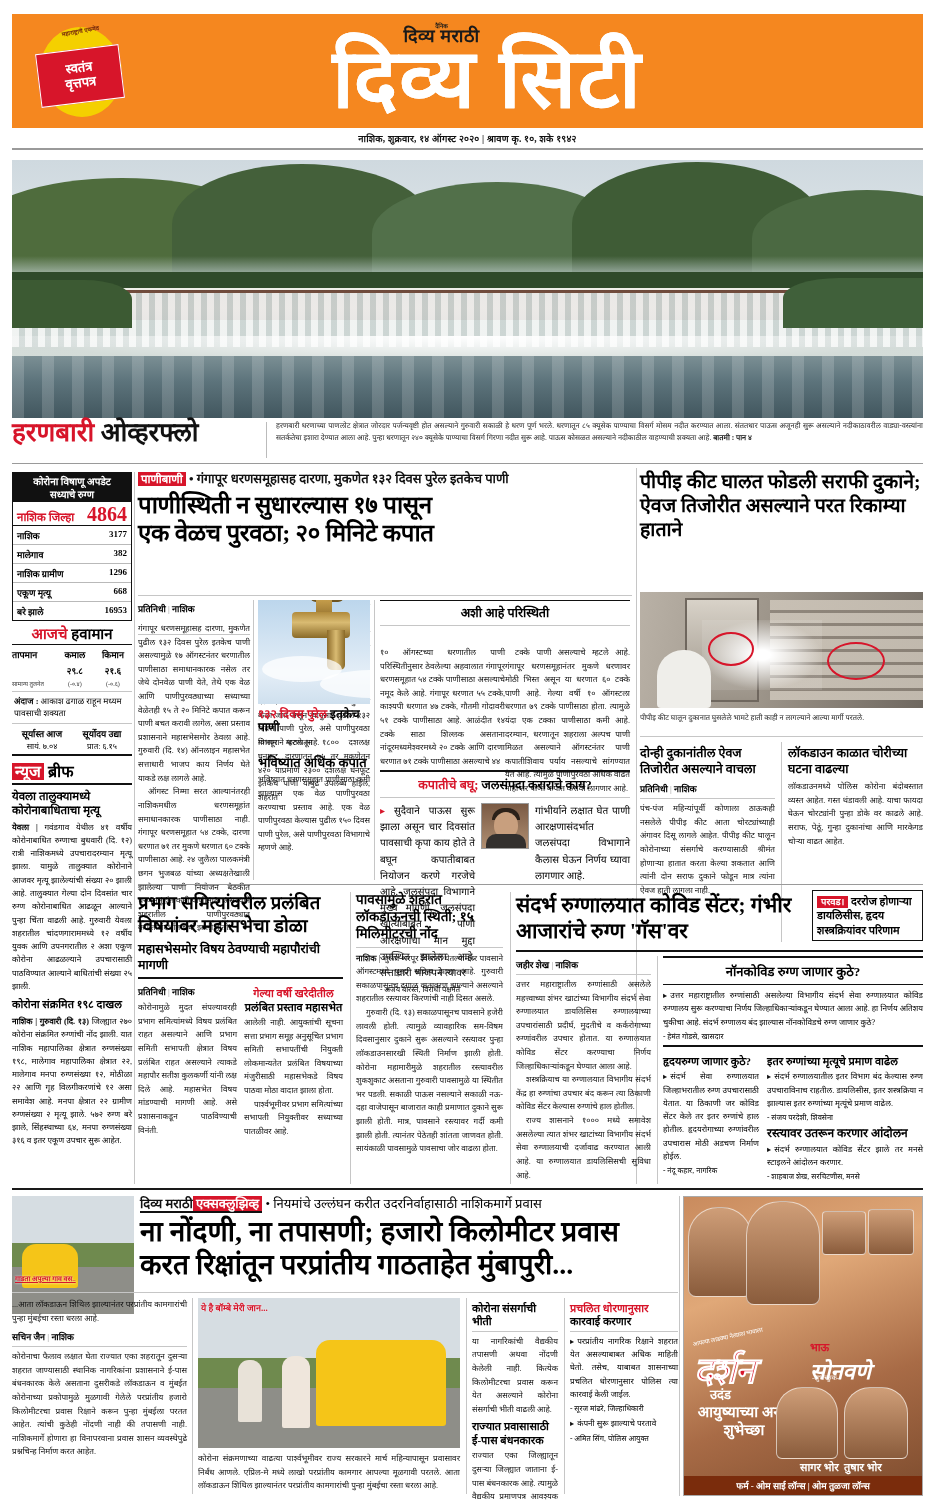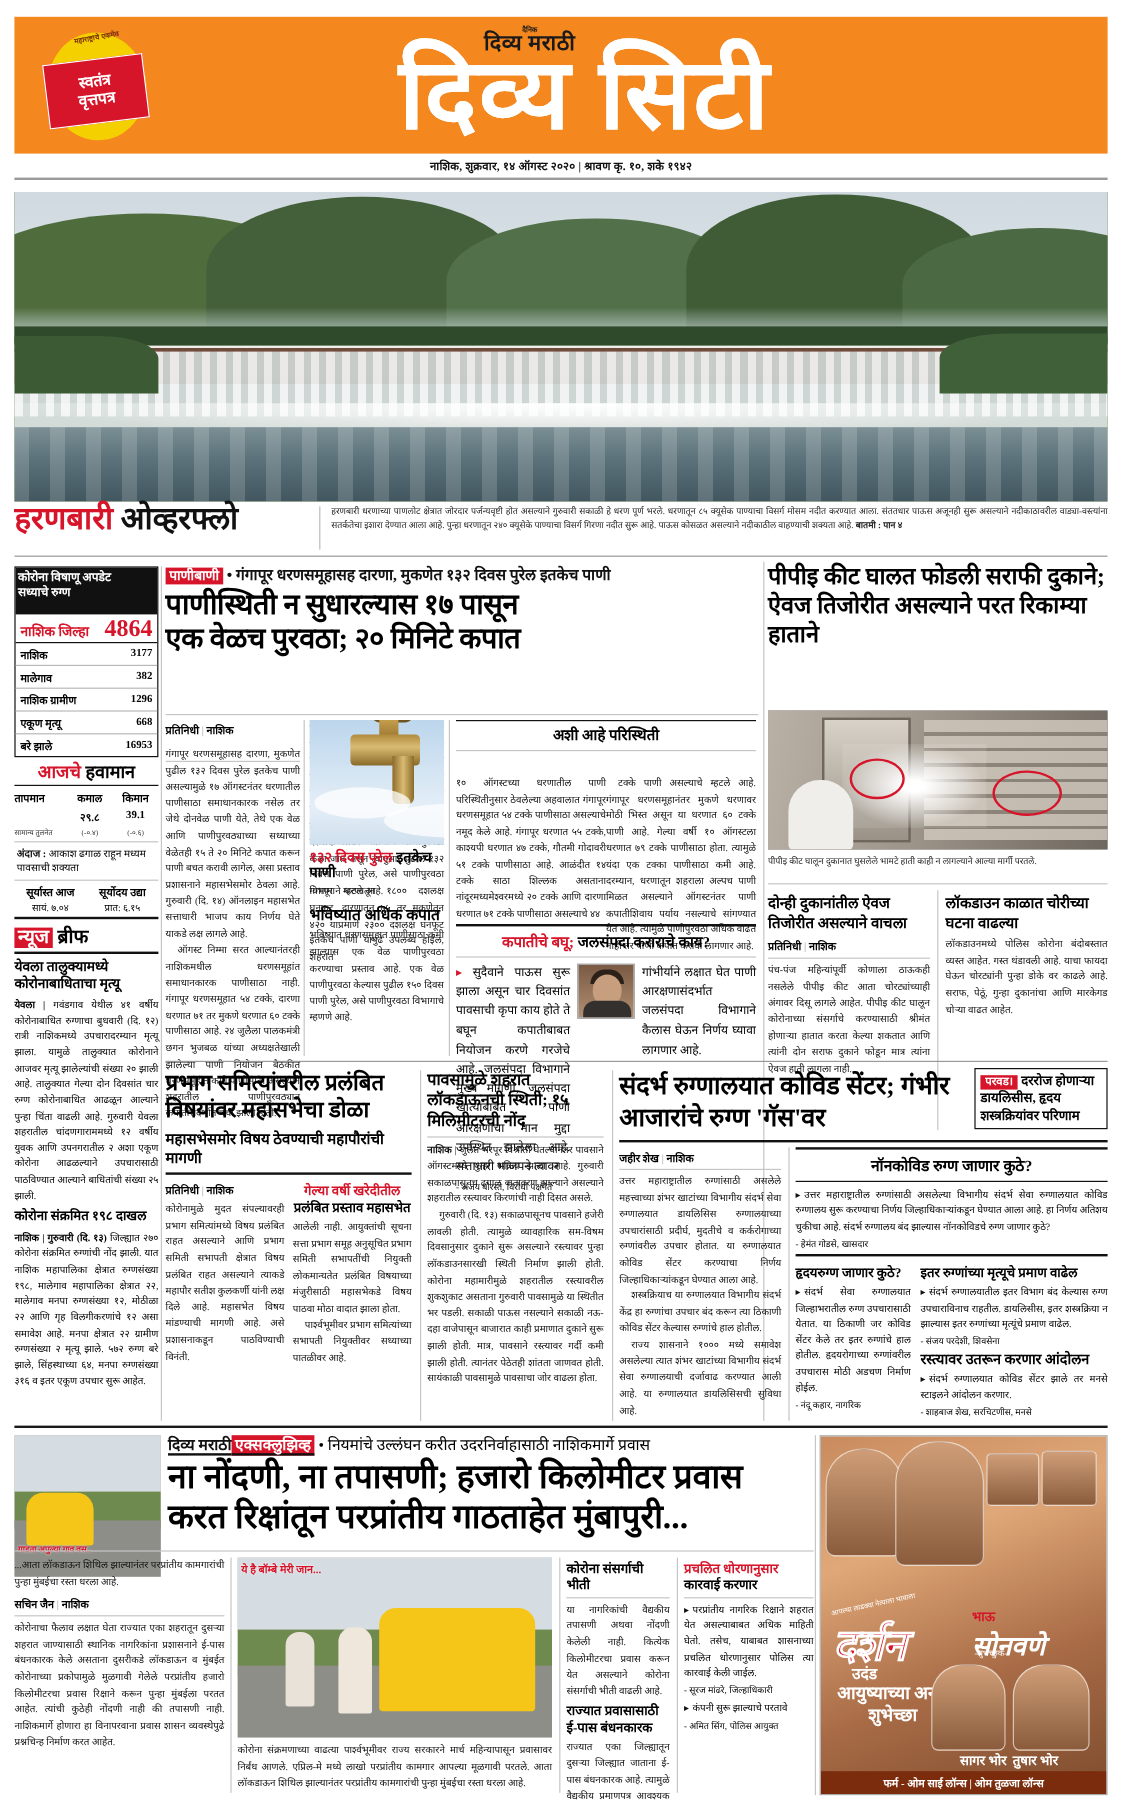--- a/index.html
+++ b/index.html
@@ -93,21 +93,21 @@
   .rule-cap { position:absolute; left:12px; top:463px; width:911px; height:1px; background:#9a9a9a; }
 
   
   .vline { position:absolute; width:1px; background:#c6c6c6; }
   .hline { position:absolute; height:1px; background:#c6c6c6; }
   .thick { background:#1a1a1a; height:2px; }
 
   
   .rail { position:absolute; left:12px; top:472px; width:120px; }
   .covid-box { border:1px solid #111; }
-  .covid-head { background:#111; color:#fff; text-align:left; font-weight:bold; font-size:10px; padding:3px 2px 11px; line-height:1.25; }
+  .covid-head { background:#111; color:#fff; text-align:center; font-weight:bold; font-size:10px; padding:3px 2px 1px; line-height:1.25; }
   .covid-total { display:flex; align-items:baseline; justify-content:space-between; padding:2px 4px 1px; border-bottom:1px solid #111; }
   .covid-total .lbl { color:#d7152a; font-weight:bold; font-size:11.5px; }
   .covid-total .num { color:#d7152a; font-weight:bold; font-size:20px; line-height:1; }
   .covid-row { display:flex; justify-content:space-between; padding:2.5px 4px; border-bottom:1px solid #b9b9b9; font-size:9px; font-weight:bold; }
   .covid-row:last-child { border-bottom:0; }
 
   .wx-box { margin-top:6px; border-bottom:2px solid #111; }
   .wx-title { text-align:center; font-weight:bold; font-size:15px; line-height:1; padding-bottom:2px; border-bottom:1px solid #111; }
   .wx-title .r { color:#d7152a; }
   .wx-grid { display:flex; font-size:9px; font-weight:bold; padding-top:3px; }
@@ -325,21 +325,21 @@
         <span>हवामान</span>
       </div>
       <div class="wx-grid">
         <div class="lead">तापमान</div>
         <div>कमाल</div>
         <div>किमान</div>
       </div>
       <div class="wx-grid">
         <div class="lead"></div>
         <div>२९.८</div>
-        <div>39.1</div>
+        <div>२१.६</div>
       </div>
       <div class="wx-grid">
         <div class="lead wx-small">सामान्य तुलनेत</div>
         <div class="wx-small">(-०.४)</div>
         <div class="wx-small">(-०.६)</div>
       </div>
       <div class="wx-note">
         <b>अंदाज :</b>
         <span>आकाश ढगाळ राहून मध्यम पावसाची शक्यता</span>
       </div>
@@ -632,21 +632,21 @@
     </div>
   </div>
 
   <div class="hline thick" style="left:12px; top:1188px; width:911px;"></div>
 
   <div class="photo" style="position:absolute; left:12px; top:1196px; width:122px; height:118px;">
     <div class="ph-sky"></div>
     <div class="ph-green"></div>
     <div class="ph-road"></div>
     <div class="ph-auto" style="left:10px; top:48px; width:56px; height:44px;"></div>
-    <div class="ph-cap" style="left:3px; top:90px; font-size:7px;">गाडता अपुल्या गाव वस..</div>
+    <div class="ph-cap" style="left:3px; top:78px; font-size:7px;text-decoration:underline;">गाडता अपुल्या गाव वस..</div>
   </div>
 
   <div style="position:absolute; left:140px; top:1196px; width:538px;">
     <div class="exc-kicker">
       <span class="dm">दिव्य मराठी</span><span class="ex">एक्सक्लुझिव्ह</span>
       <span>• नियमांचे उल्लंघन करीत उदरनिर्वाहासाठी नाशिकमार्गे प्रवास</span>
     </div>
     <div class="exc-head" style="padding-top:3px;">
       <div>ना नोंदणी, ना तपासणी; हजारो किलोमीटर प्रवास</div>
       <div>करत रिक्षांतून परप्रांतीय गाठताहेत मुंबापुरी...</div>

